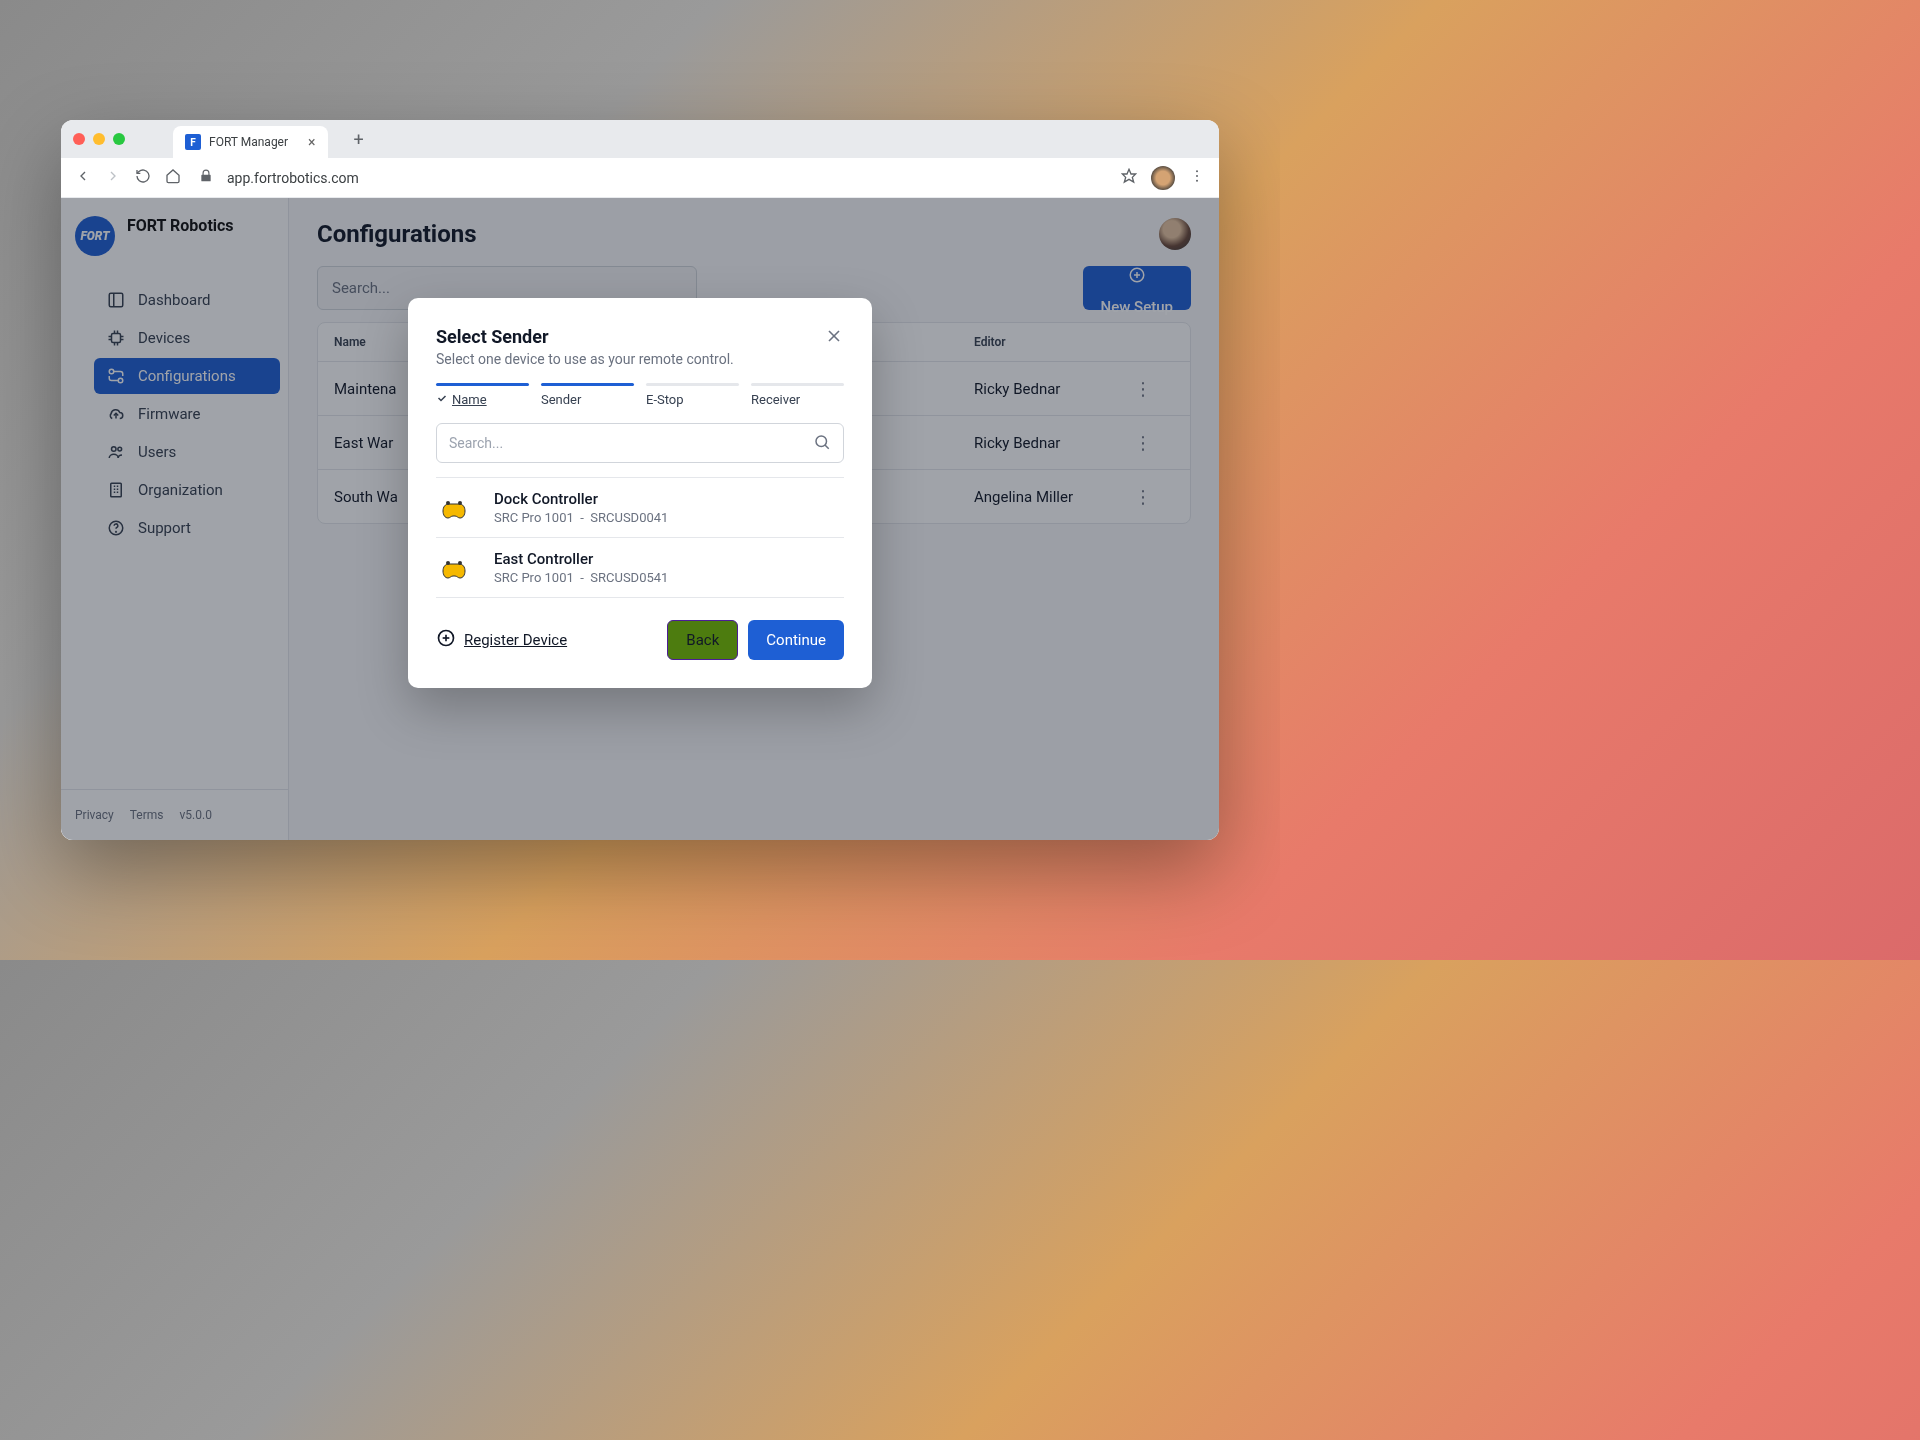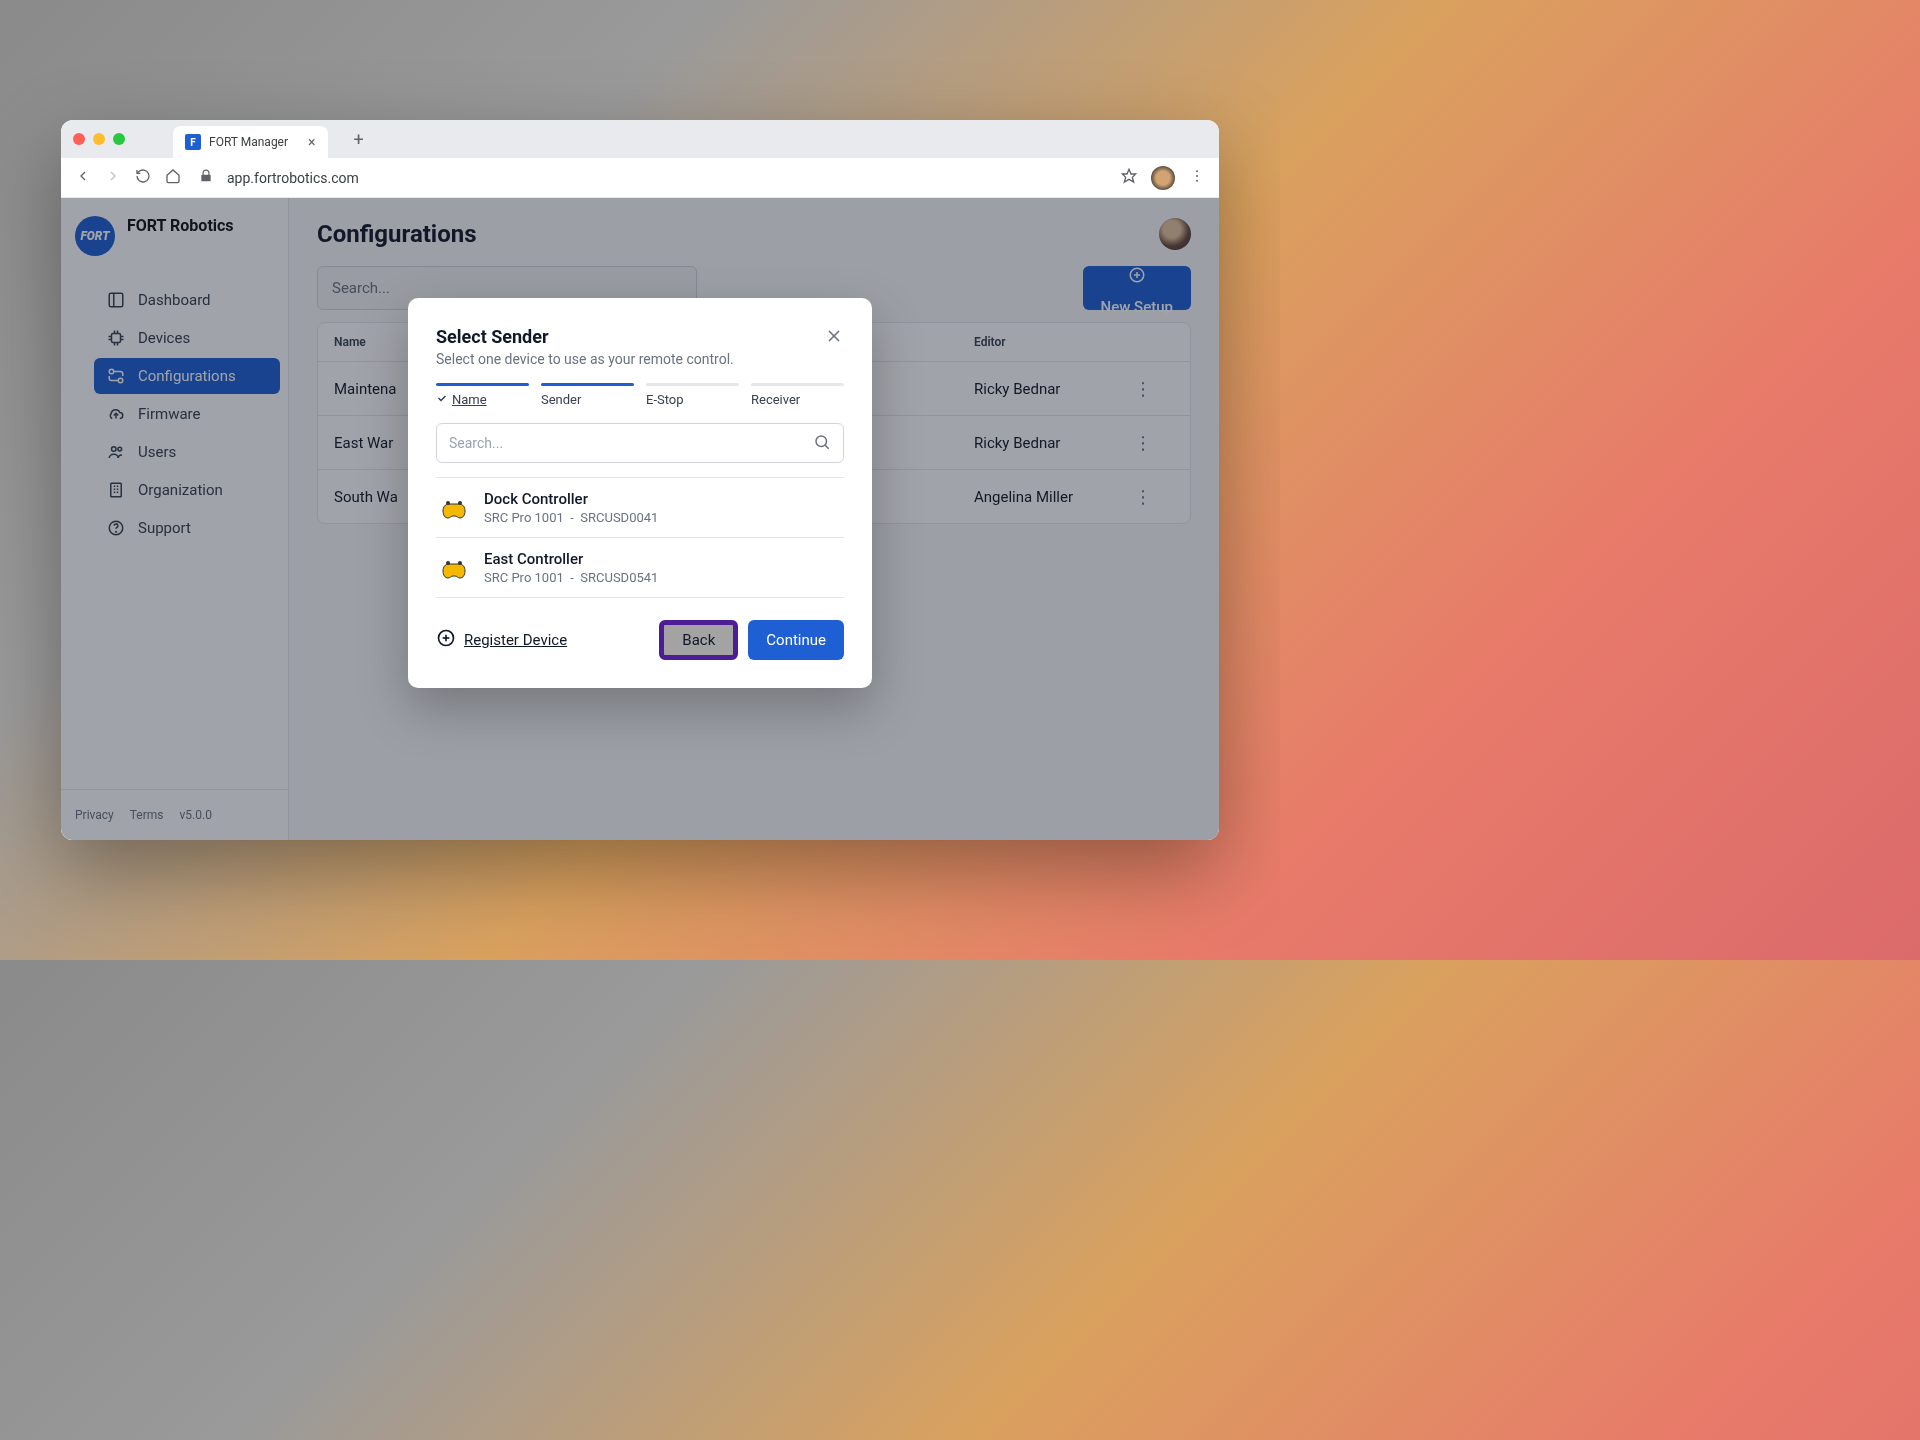--- a/index.html
+++ b/index.html
@@ -317,21 +317,21 @@
       font-size: 14px;
     }
     .modal-search input::placeholder { color: #9CA3AF; }
     .device-list {
       margin-top: 14px;
       border-top: 1px solid #E5E7EB;
     }
     .device-item {
       display: flex;
       align-items: center;
-      gap: 16px;
+      gap: 26px;
       padding: 12px 4px;
       border-bottom: 1px solid #E5E7EB;
       cursor: pointer;
     }
     .device-icon {
       width: 28px;
       height: 22px;
       position: relative;
     }
     .device-icon svg { width: 28px; height: 22px; }
@@ -351,23 +351,23 @@
       gap: 8px;
       font-size: 15px;
       color: #111827;
       text-decoration: underline;
       cursor: pointer;
     }
     .actions-spacer { flex: 1; }
     .btn-secondary {
       height: 40px;
       padding: 9px 18px;
-      border: 5px solid #4c1d95;
+      border: 1px solid #4c1d95;
       border-radius: 6px;
-      background: #a3a3a3;
+      background: #4d7c0f;
       font-size: 15px;
       color: #111827;
       display: flex;
       align-items: center;
       cursor: pointer;
     }
     .btn-primary {
       height: 40px;
       padding: 0 18px;
       border-radius: 6px;

